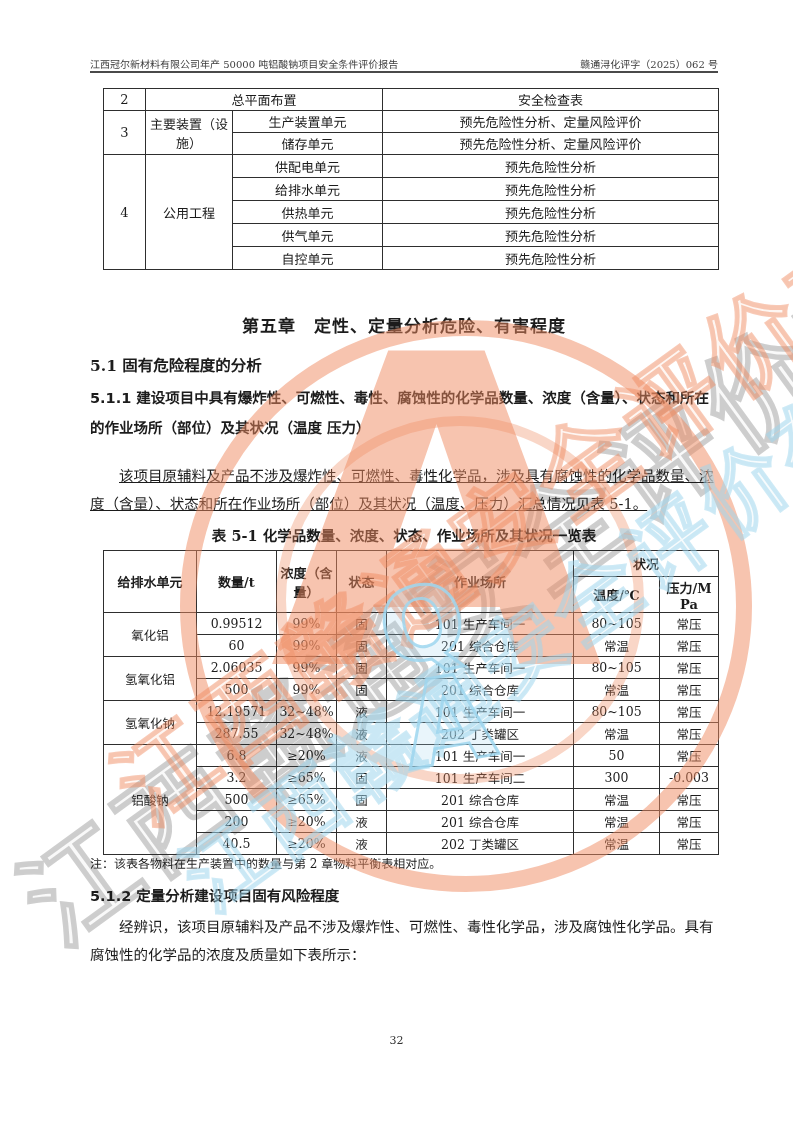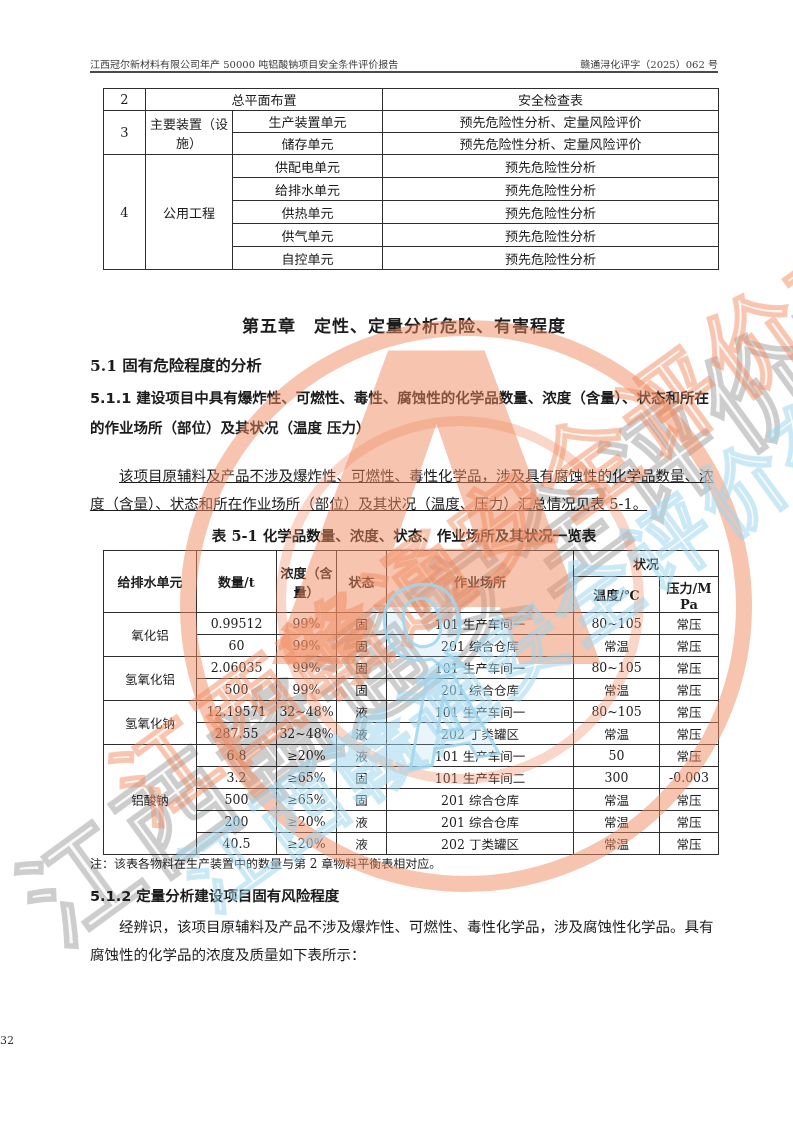--- a/index.html
+++ b/index.html
@@ -31,21 +31,21 @@
   .chapter{margin-top:42px;text-align:center;font-family:"DejaVu Sans","Liberation Sans",sans-serif;
            font-weight:bold;font-size:17px;letter-spacing:1px;}
   .h-s51{margin-top:16px;font-size:15.5px;font-weight:bold;}
   .h-bold-sans{margin-top:8px;font-family:"DejaVu Sans","Liberation Sans",sans-serif;
            font-weight:bold;font-size:14.5px;line-height:30px;word-break:break-all;}
   .p1{margin-top:19px;text-decoration:underline;}
   .tbl-caption{margin-top:6px;text-align:center;font-weight:bold;font-size:14.5px;}
   .tbl{margin-top:5px;}
   .note{font-size:12px;line-height:18px;margin-top:0;}
   .p2{margin-top:2px;}
-  .doc-footer{position:absolute;left:0;top:1034px;width:793px;
+  .doc-footer{position:absolute;left:0;top:1034px;width:793px;text-align:center;
               font-size:11px;color:#333;z-index:1;}
 
   
   .wm{position:absolute;pointer-events:none;}
   .wm-under{z-index:0;}
   .wm-over{z-index:2;}
   .wm-gray-text{left:-70px;top:520px;width:1050px;transform:rotate(-36deg);
       font-family:"DejaVu Sans","Liberation Sans",sans-serif;font-weight:bold;
       font-size:112px;letter-spacing:8px;white-space:nowrap;
       color:rgba(205,205,205,0.12);-webkit-text-stroke:2px rgba(198,198,198,0.85);}

